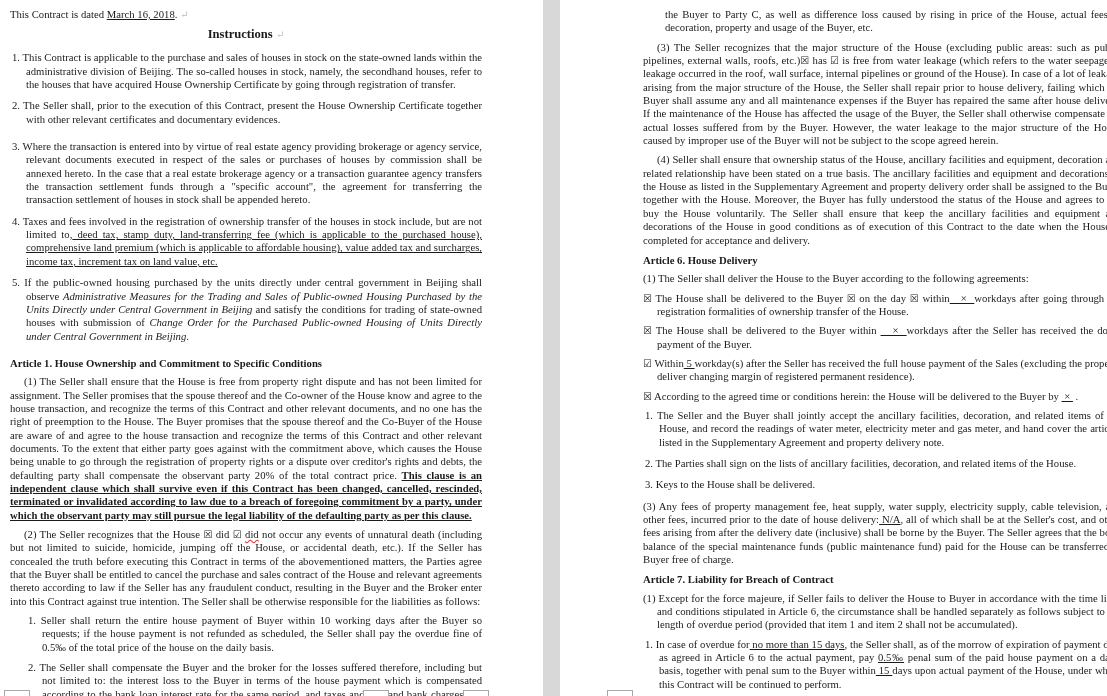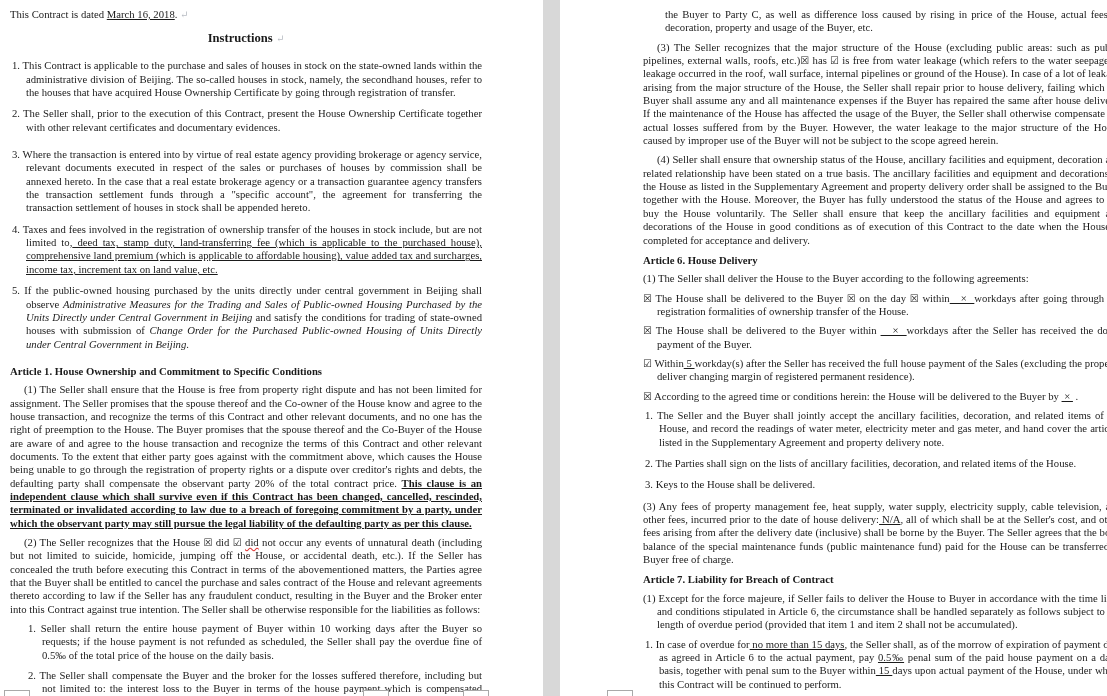--- a/index.html
+++ b/index.html
@@ -8,21 +8,21 @@
   .page{position:absolute;top:0;height:696px;background:#ffffff;}
   .page-left{left:0;width:543px;}
   .page-right{left:581px;width:627px;}
   .page-gap{position:absolute;left:543px;top:0;width:17px;height:696px;background:#d8d8d8;}
   .inner{position:absolute;top:8px;font-size:10.7px;line-height:13.35px;}
   .page-left .inner{left:10px;width:472px;}
   .page-right .inner{left:62px;width:478px;}
 
   .b-intro{margin-bottom:6px;}
   .b-title{font-weight:700;text-align:center;font-size:13.4px;line-height:16px;margin-bottom:5px;}
-  .b-subtitle{font-weight:700;text-align:center;font-size:12.6px;line-height:23px;margin-bottom:9px;}
+  .b-subtitle{font-weight:700;text-align:center;font-size:12.6px;line-height:15px;margin-bottom:9px;}
   .b-heading{font-weight:700;margin:7px 0 5px 0;}
   .b-para{text-align:justify;text-indent:14px;margin-bottom:6px;}
   .b-p0{text-align:justify;margin-bottom:6px;}
   .b-hang{text-align:justify;padding-left:14px;text-indent:-14px;margin-bottom:6px;}
   .b-cb{text-align:justify;padding-left:14px;text-indent:-14px;margin-bottom:6px;}
   .b-li1{text-align:justify;padding-left:16px;text-indent:-14px;margin-bottom:8px;}
   .b-li2{text-align:justify;padding-left:32px;text-indent:-14px;margin-bottom:7px;}
   .b-cont{text-align:justify;padding-left:22px;margin-bottom:6px;}
   .gap-before{margin-top:14px;}
 

